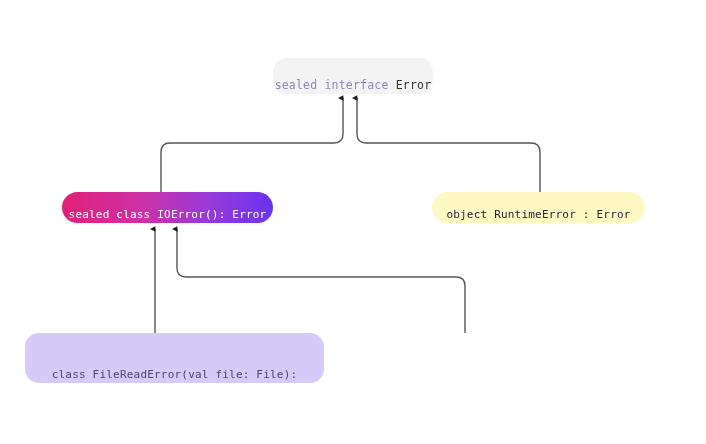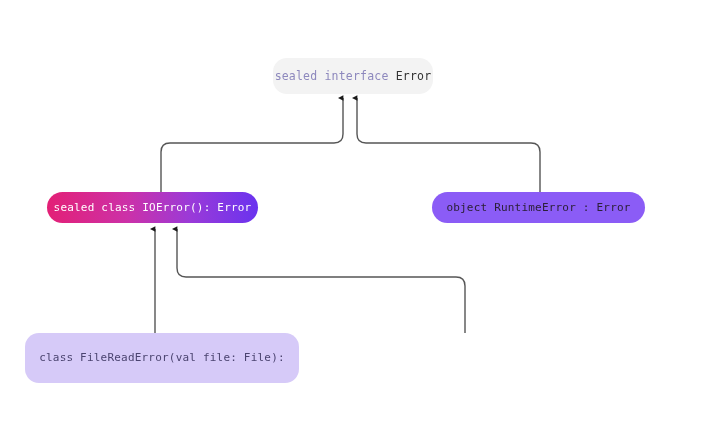--- a/index.html
+++ b/index.html
@@ -20,21 +20,21 @@
     left: 0;
     top: 0;
     width: 706px;
     height: 444px;
     pointer-events: none;
   }
   .node {
     position: absolute;
     box-sizing: border-box;
     display: flex;
-    align-items: center;
+    align-items: flex-end;
     justify-content: center;
     text-align: center;
     border-radius: 16px;
     white-space: pre;
     line-height: 1.45;
     z-index: 2;
   }
 
   
   #node-error {
@@ -49,56 +49,56 @@
   }
   #node-error .kw {
     color: #8d88bd;
   }
   #node-error .nm {
     color: #333333;
   }
 
   
   #node-ioerror {
-    left: 47px;
+    left: 62px;
     top: 192px;
     width: 211px;
     height: 31px;
     border-radius: 16px;
     background: linear-gradient(90deg, #e32076 0%, #cc31a8 38%, #9a3ad8 68%, #6a33ef 100%);
     color: #ffffff;
     font-size: 11px;
     letter-spacing: 0.2px;
   }
 
   
   #node-runtimeerror {
     left: 432px;
     top: 192px;
     width: 213px;
     height: 31px;
     border-radius: 16px;
-    background: #8b5cf6;
+    background: #fef9c3;
     color: #2c2038;
     font-size: 11px;
     letter-spacing: 0.2px;
   }
 
   
   .leaf {
     background: #d6caf8;
     color: #4b4470;
     font-size: 11px;
     border-radius: 14px;
     letter-spacing: 0.2px;
   }
   #node-filereaderror {
     left: 25px;
     top: 333px;
-    width: 274px;
+    width: 299px;
     height: 50px;
   }
   #node-databaseerror {
     left: 340px;
     top: 333px;
     width: 250px;
     height: 50px;
   }
   .leaf .line2 {
     display: block;

